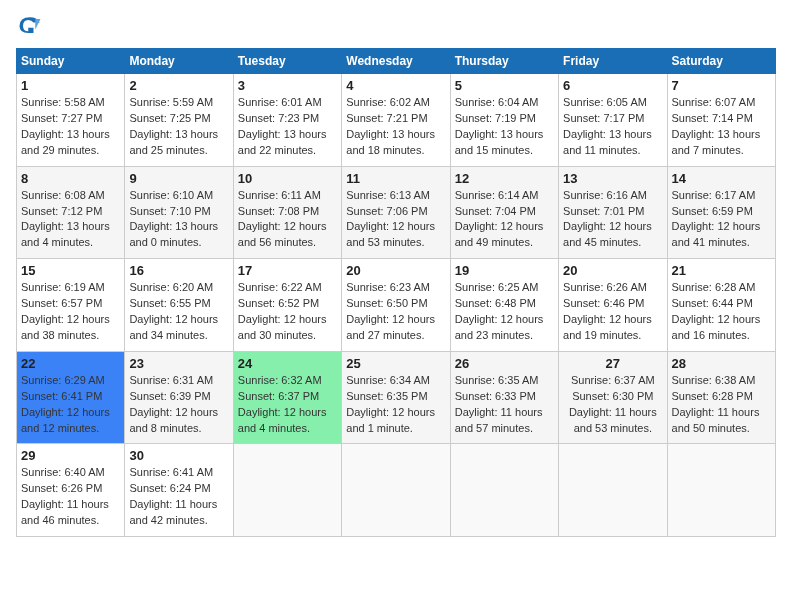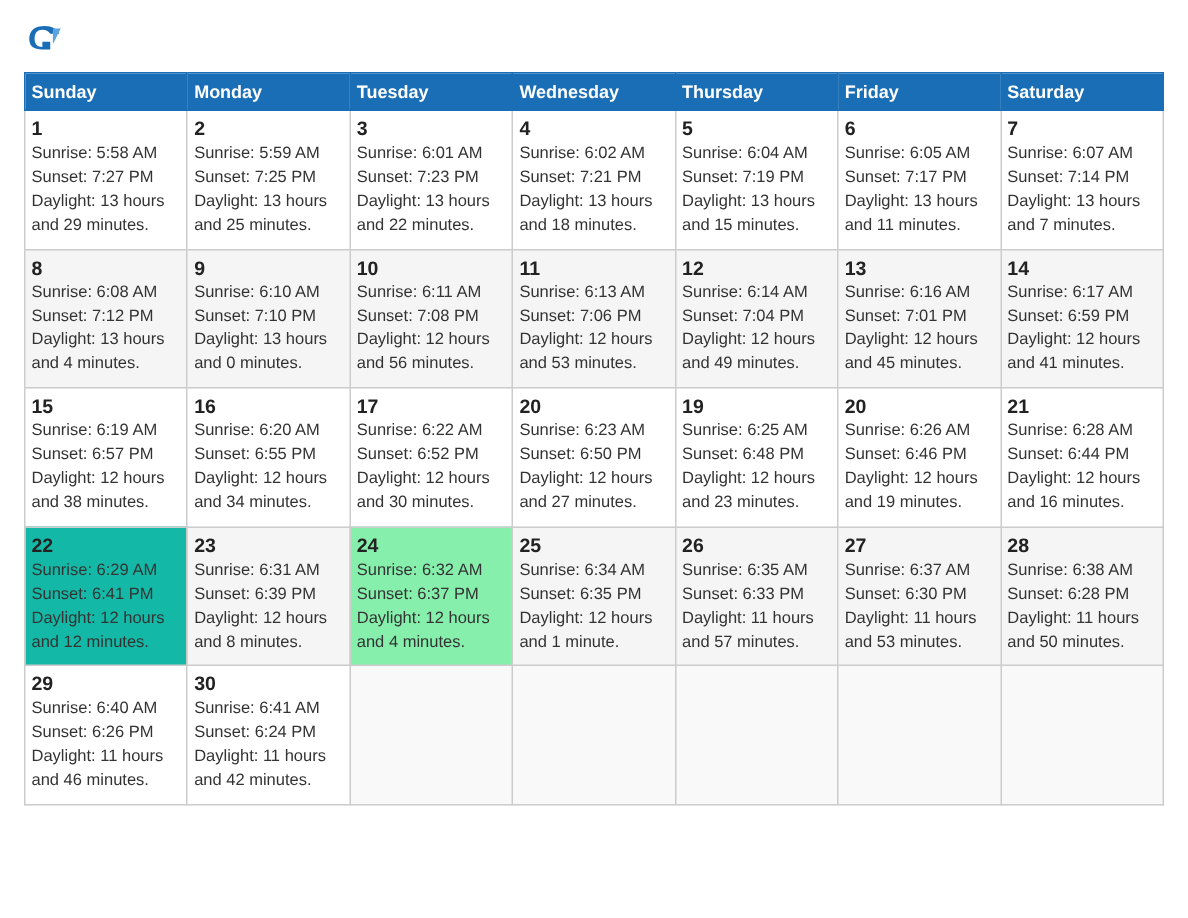--- a/index.html
+++ b/index.html
@@ -305,21 +305,21 @@
           <td>
           <span class="day-num">21</span>
           <div class="day-info">
             Sunrise: 6:28 AM<br>
             Sunset: 6:44 PM<br>
             Daylight: 12 hours and 16 minutes.
           </div>
         </td>
         </tr>
         <tr>
-          <td style="background: #14b8a6;">
+          <td style="background: #3b82f6;">
           <span class="day-num">22</span>
           <div class="day-info">
             Sunrise: 6:29 AM<br>
             Sunset: 6:41 PM<br>
             Daylight: 12 hours and 12 minutes.
           </div>
         </td>
           <td style="background: rgb(245, 245, 245);">
           <span class="day-num">23</span>
           <div class="day-info">
@@ -345,21 +345,21 @@
           </div>
         </td>
           <td style="background: rgb(245, 245, 245);">
           <span class="day-num">26</span>
           <div class="day-info">
             Sunrise: 6:35 AM<br>
             Sunset: 6:33 PM<br>
             Daylight: 11 hours and 57 minutes.
           </div>
         </td>
-          <td style="background: rgb(245, 245, 245);">
+          <td style="background: rgb(245, 245, 245); text-align: center;">
           <span class="day-num">27</span>
           <div class="day-info">
             Sunrise: 6:37 AM<br>
             Sunset: 6:30 PM<br>
             Daylight: 11 hours and 53 minutes.
           </div>
         </td>
           <td style="background: rgb(245, 245, 245);">
           <span class="day-num">28</span>
           <div class="day-info">

